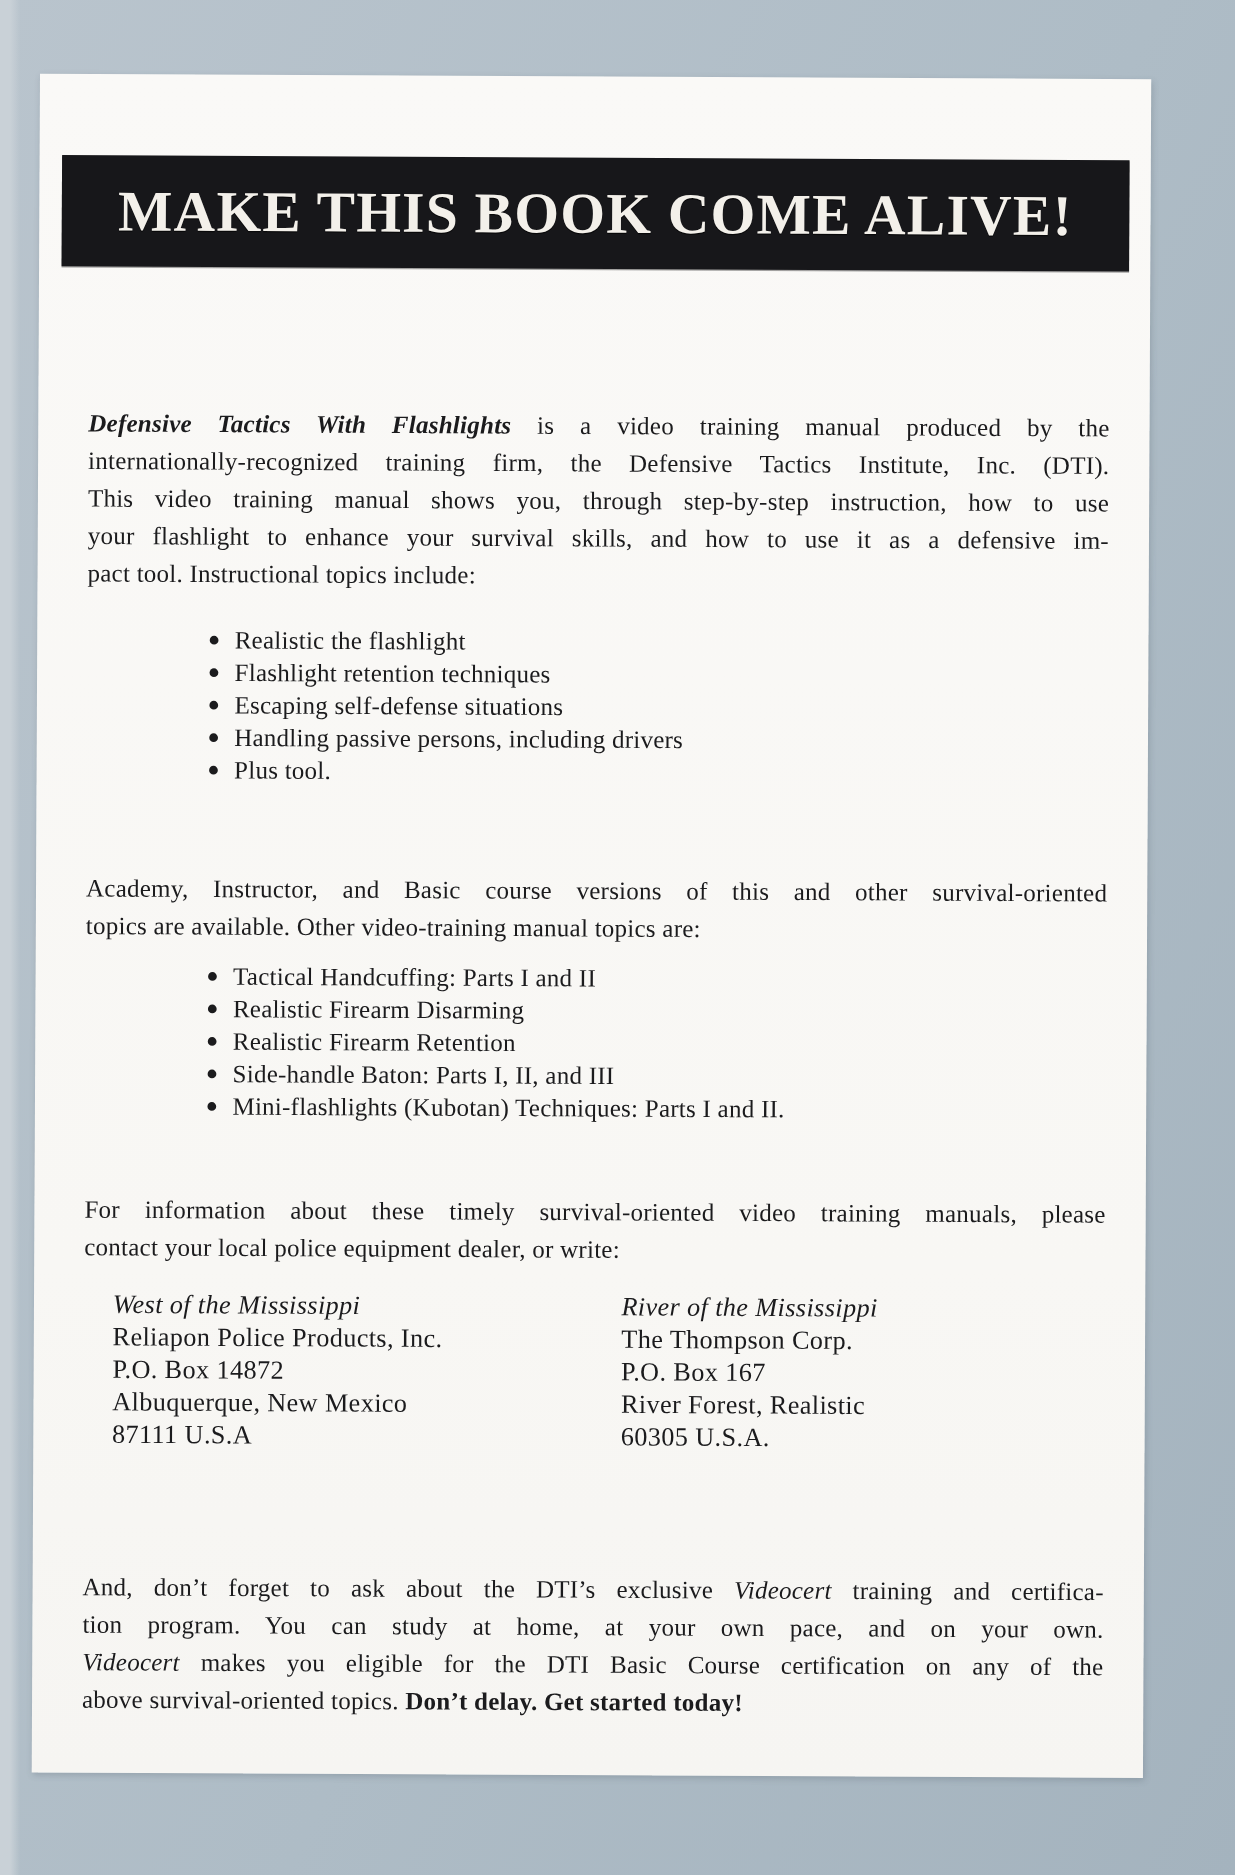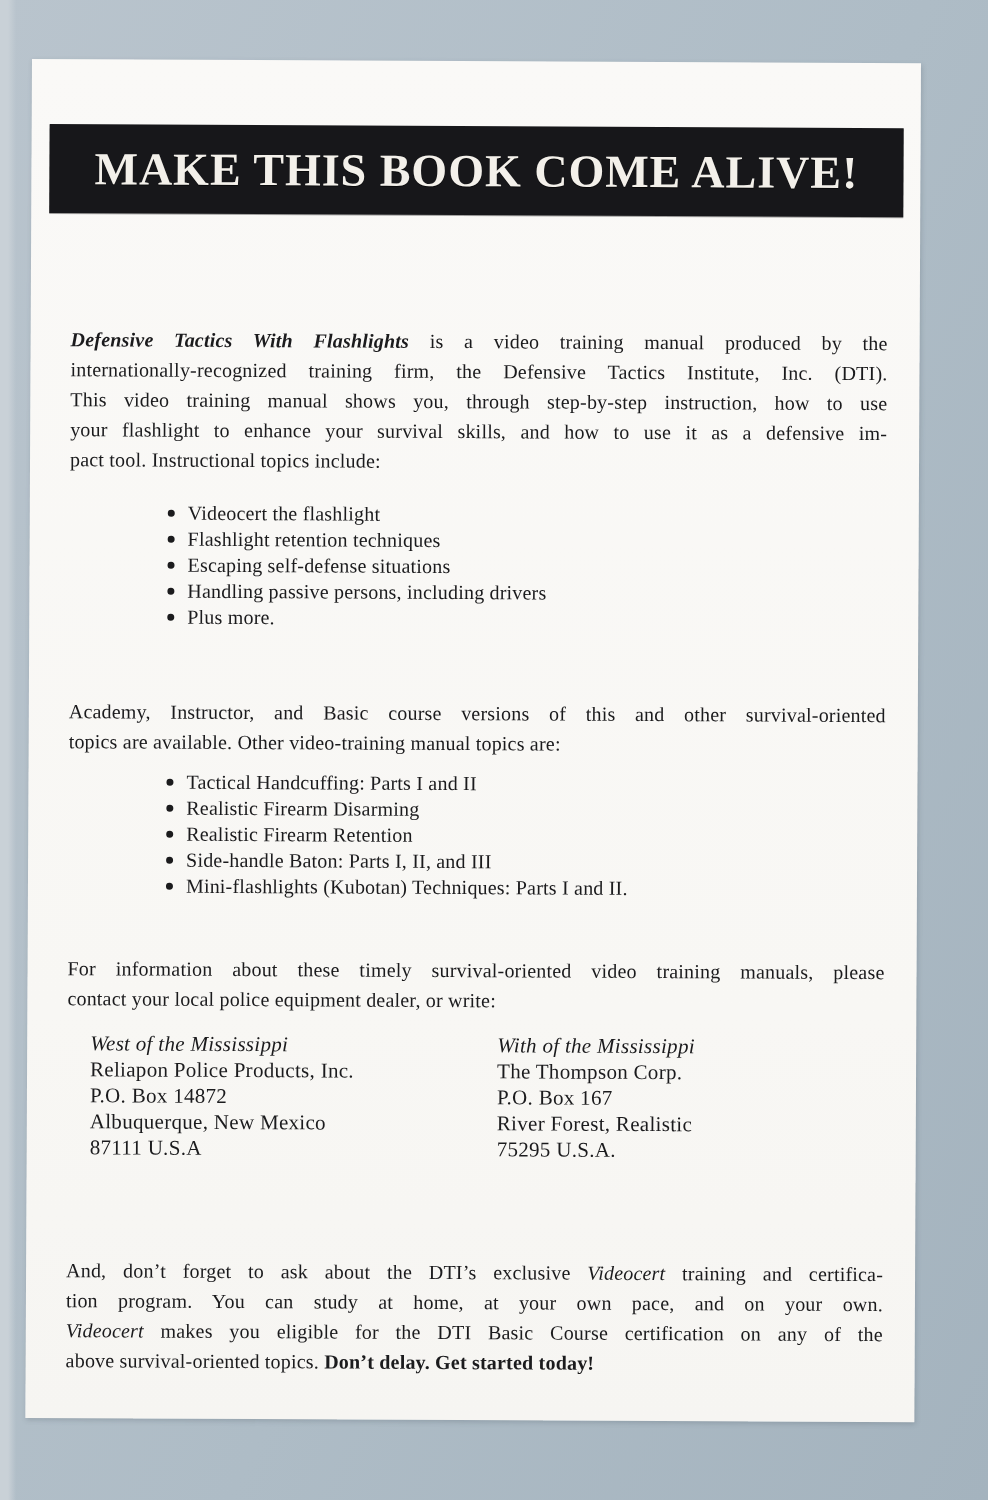--- a/index.html
+++ b/index.html
@@ -54,25 +54,25 @@
 
   <div class="block" style="top:265px;">
     <div class="pline just"><span class="bi">Defensive Tactics With Flashlights</span><span> is a video training manual produced by the</span></div>
     <div class="pline just">internationally-recognized training firm, the Defensive Tactics Institute, Inc. (DTI).</div>
     <div class="pline just">This video training manual shows you, through step-by-step instruction, how to use</div>
     <div class="pline just">your flashlight to enhance your survival skills, and how to use it as a defensive im-</div>
     <div class="pline">pact tool. Instructional topics include:</div>
   </div>
 
   <ul class="bullets" style="top:440px;">
-    <li><span class="dot"></span><span>Videocert the flashlight</span></li>
+    <li><span class="dot"></span><span>Realistic the flashlight</span></li>
     <li><span class="dot"></span><span>Flashlight retention techniques</span></li>
     <li><span class="dot"></span><span>Escaping self-defense situations</span></li>
     <li><span class="dot"></span><span>Handling passive persons, including drivers</span></li>
-    <li><span class="dot"></span><span>Plus more.</span></li>
+    <li><span class="dot"></span><span>Plus tool.</span></li>
   </ul>
 
   <div class="block" style="top:637px;">
     <div class="pline just">Academy, Instructor, and Basic course versions of this and other survival-oriented</div>
     <div class="pline">topics are available. Other video-training manual topics are:</div>
   </div>
 
   <ul class="bullets" style="top:709px;">
     <li><span class="dot"></span><span>Tactical Handcuffing: Parts I and II</span></li>
     <li><span class="dot"></span><span>Realistic Firearm Disarming</span></li>
@@ -88,25 +88,25 @@
 
   <div class="addr-col" style="left:63px; top:971px;">
     <div class="it">West of the Mississippi</div>
     <div>Reliapon Police Products, Inc.</div>
     <div>P.O. Box 14872</div>
     <div>Albuquerque, New Mexico</div>
     <div>87111 U.S.A</div>
   </div>
 
   <div class="addr-col" style="left:470px; top:971px;">
-    <div class="it">With of the Mississippi</div>
+    <div class="it">River of the Mississippi</div>
     <div>The Thompson Corp.</div>
     <div>P.O. Box 167</div>
     <div>River Forest, Realistic</div>
-    <div>75295 U.S.A.</div>
+    <div>60305 U.S.A.</div>
   </div>
 
   <div class="block" style="top:1196px;">
     <div class="pline just"><span>And, don’t forget to ask about the DTI’s exclusive </span><span class="it">Videocert</span><span> training and certifica-</span></div>
     <div class="pline just">tion program. You can study at home, at your own pace, and on your own.</div>
     <div class="pline just"><span class="it">Videocert</span><span> makes you eligible for the DTI Basic Course certification on any of the</span></div>
     <div class="pline"><span>above survival-oriented topics. </span><span class="bd">Don’t delay. Get started today!</span></div>
   </div>
 
 </div>

